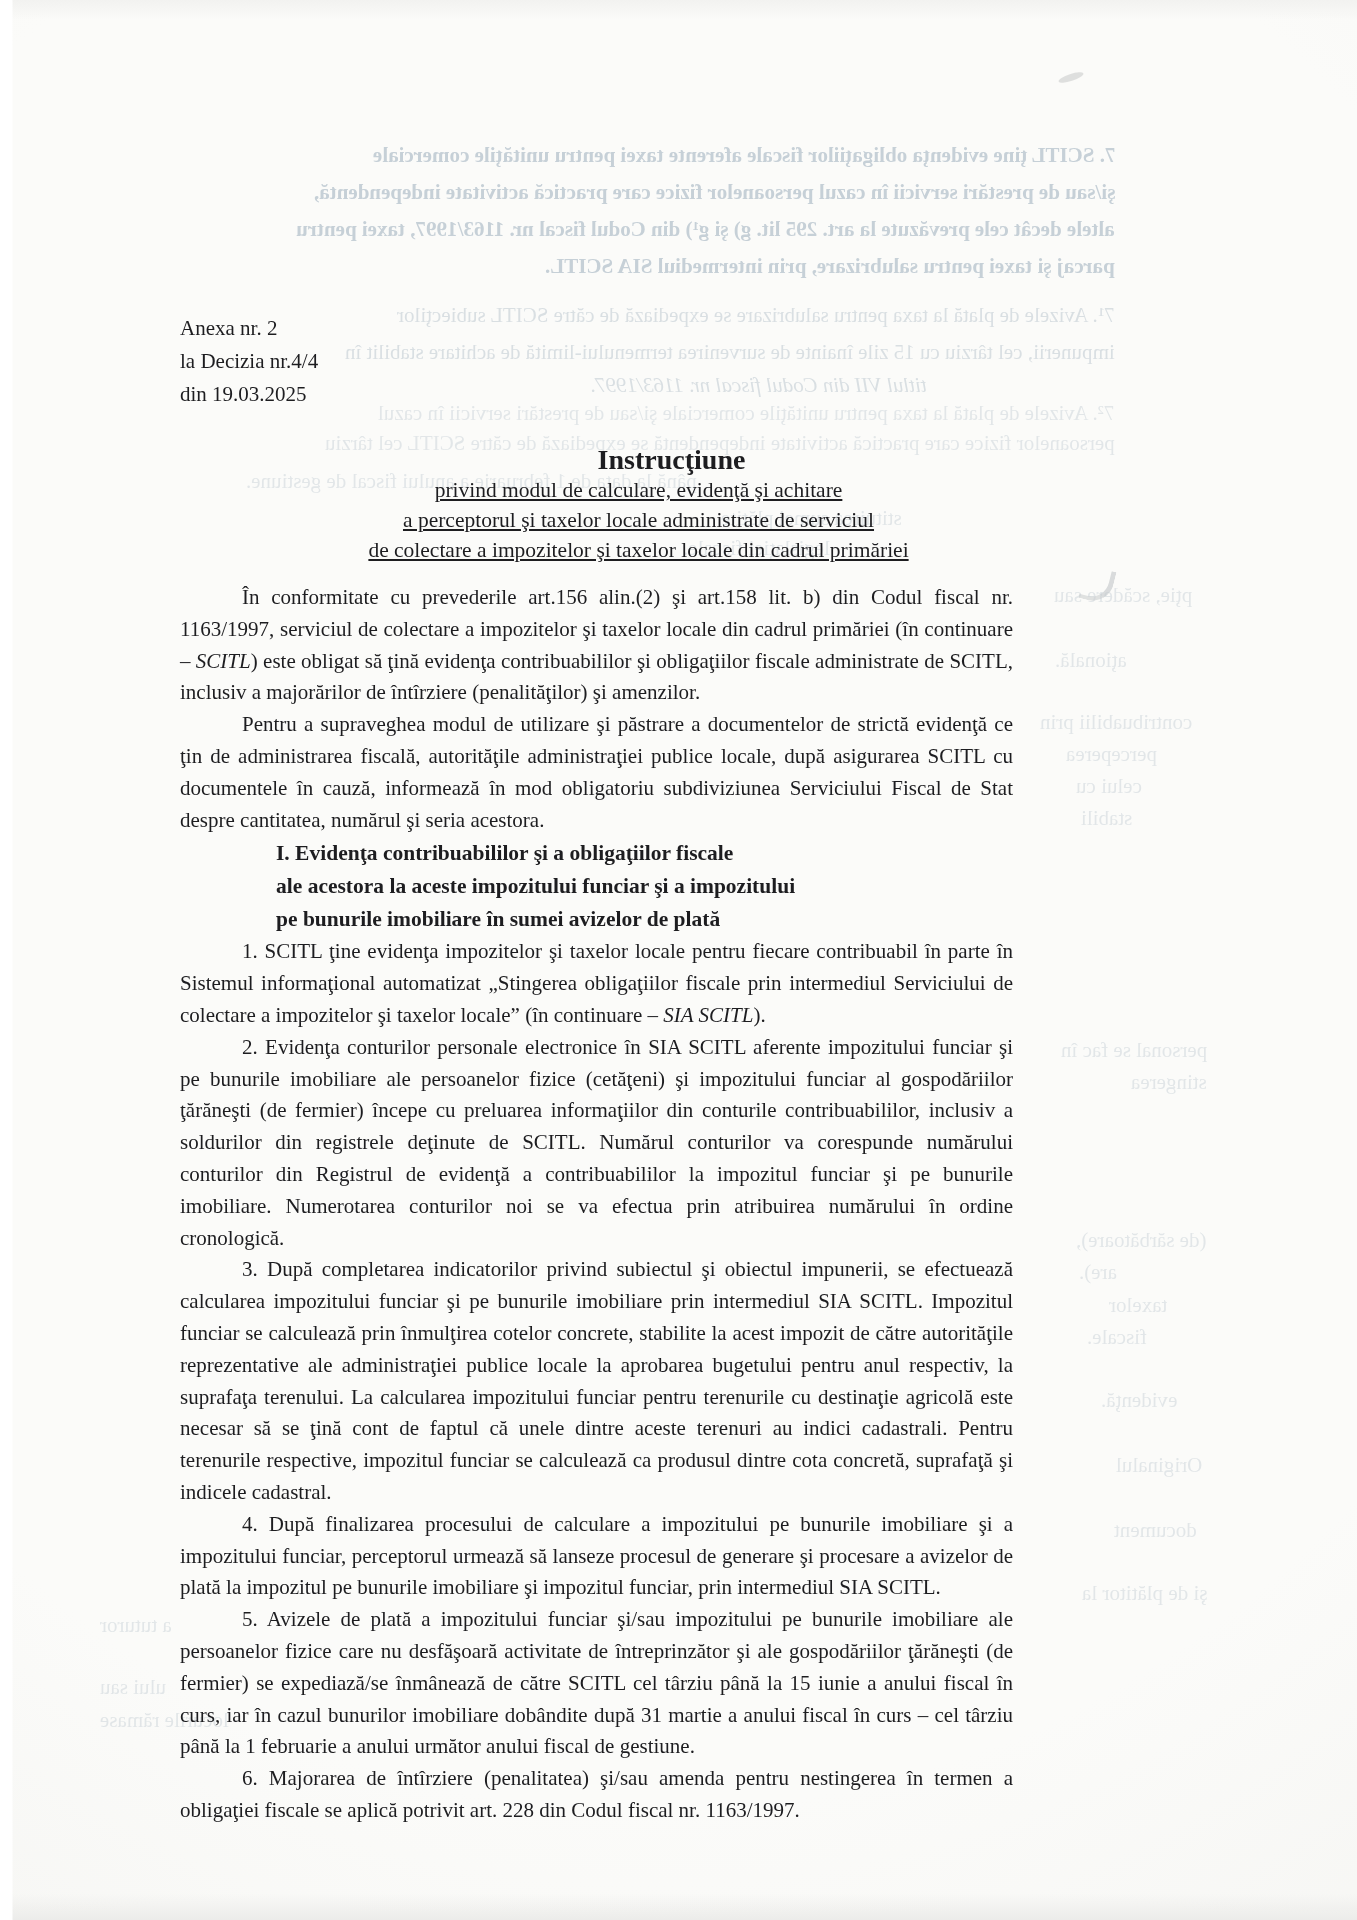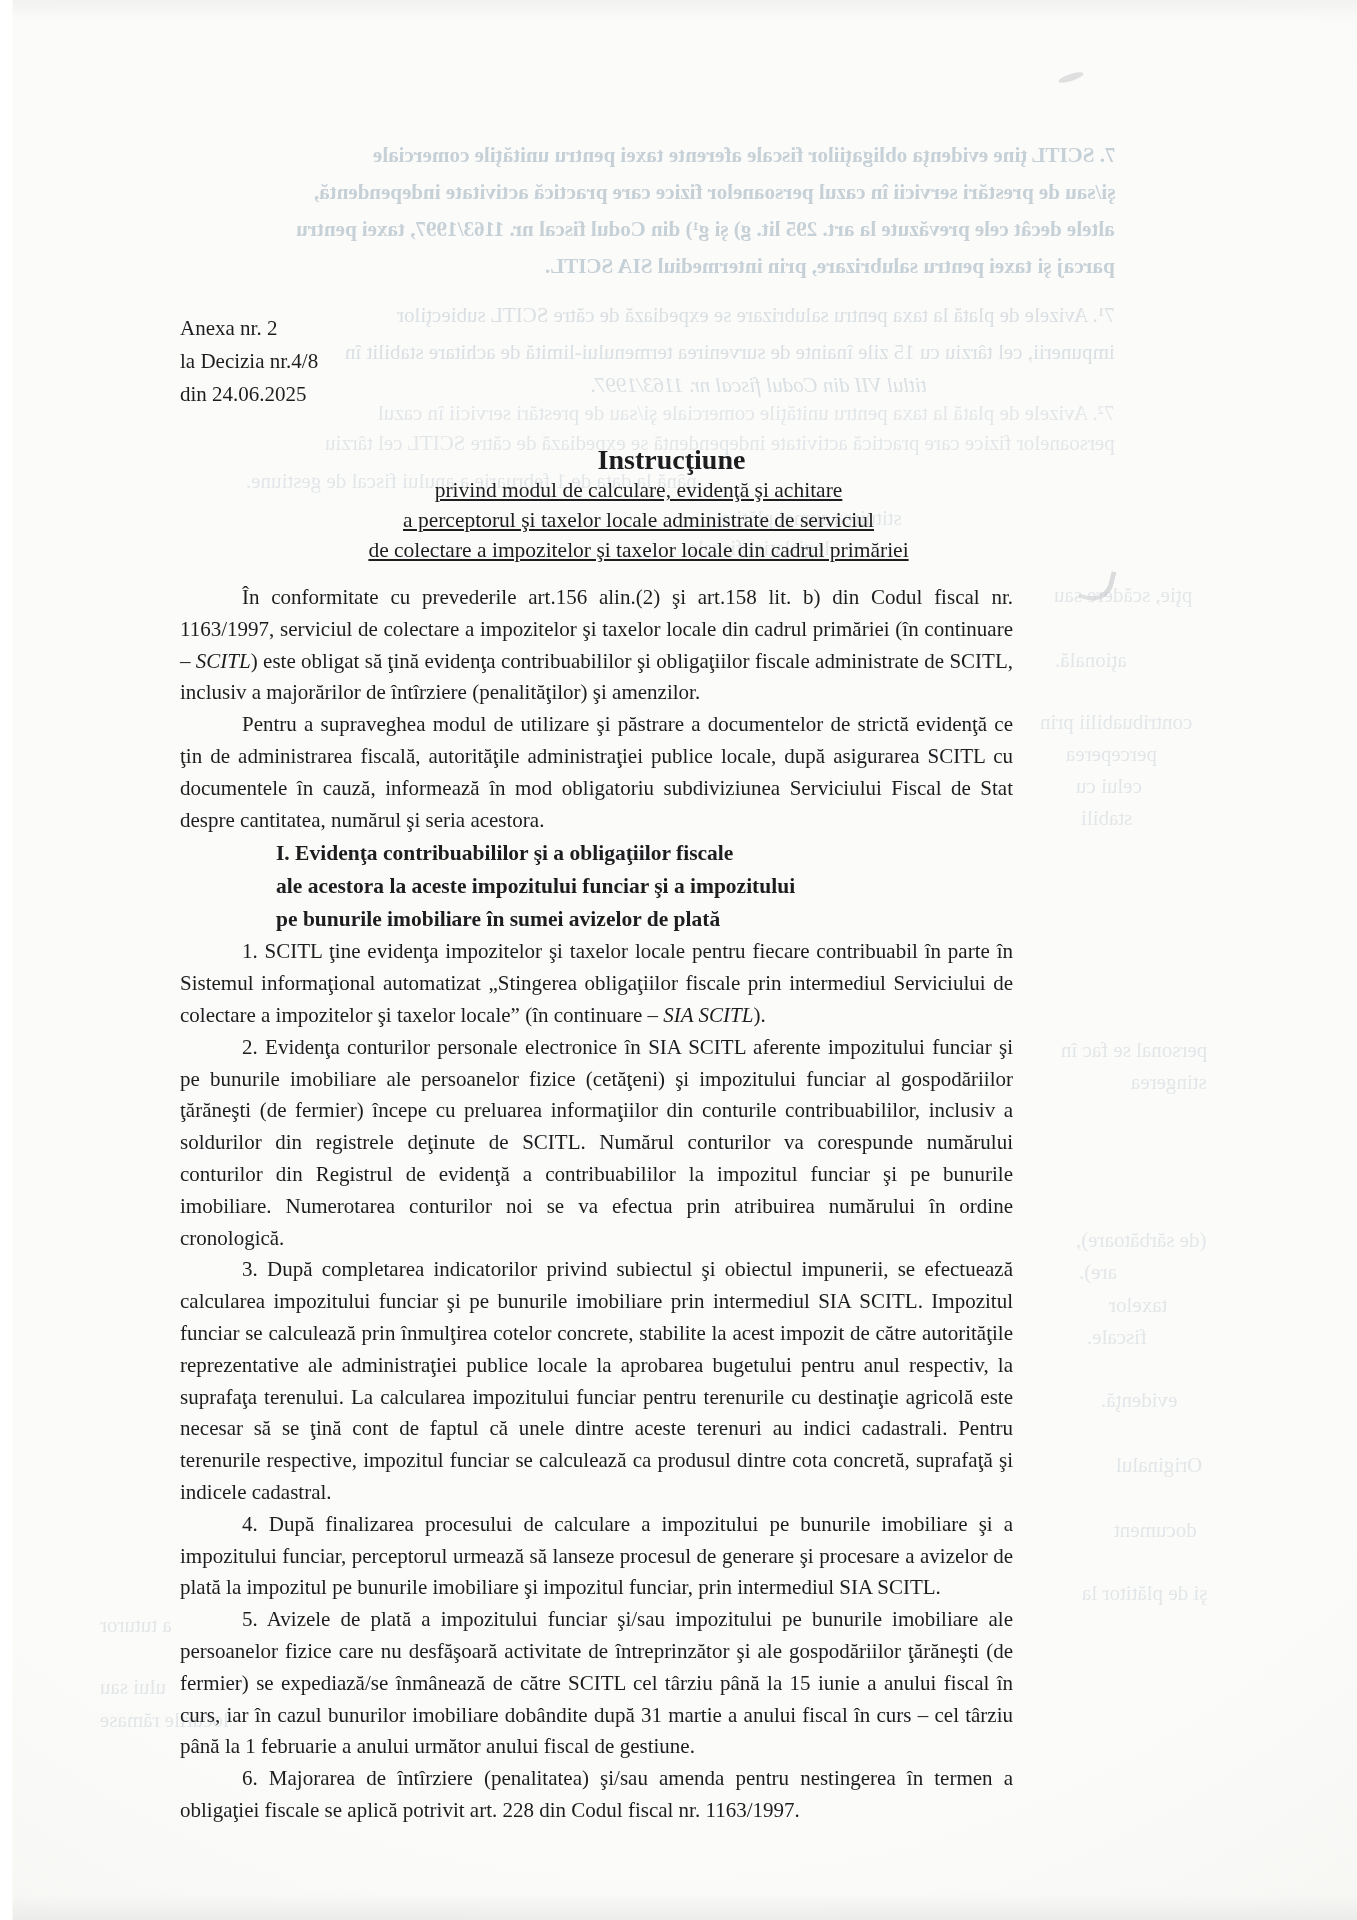--- a/index.html
+++ b/index.html
@@ -81,22 +81,22 @@
     <span class="ghost faint" style="left:100px;top:1705px;">locurile rămase</span>
   </div>
 
   <div class="smudge s1"></div>
   <div class="smudge s2"></div>
 
   <div class="content">
 
     <div class="annex">
       <div>Anexa nr. 2</div>
-      <div>la Decizia nr.4/8</div>
-      <div>din 24.06.2025</div>
+      <div>la Decizia nr.4/4</div>
+      <div>din 19.03.2025</div>
     </div>
 
     <div class="doc-title">Instrucţiune</div>
 
     <div class="subtitle">privind modul de calculare, evidenţă şi achitare</div>
     <div class="subtitle">a perceptorul şi taxelor locale administrate de serviciul</div>
     <div class="subtitle">de colectare a impozitelor şi taxelor locale din cadrul primăriei</div>
 
     <div class="intro-gap"></div>
 

